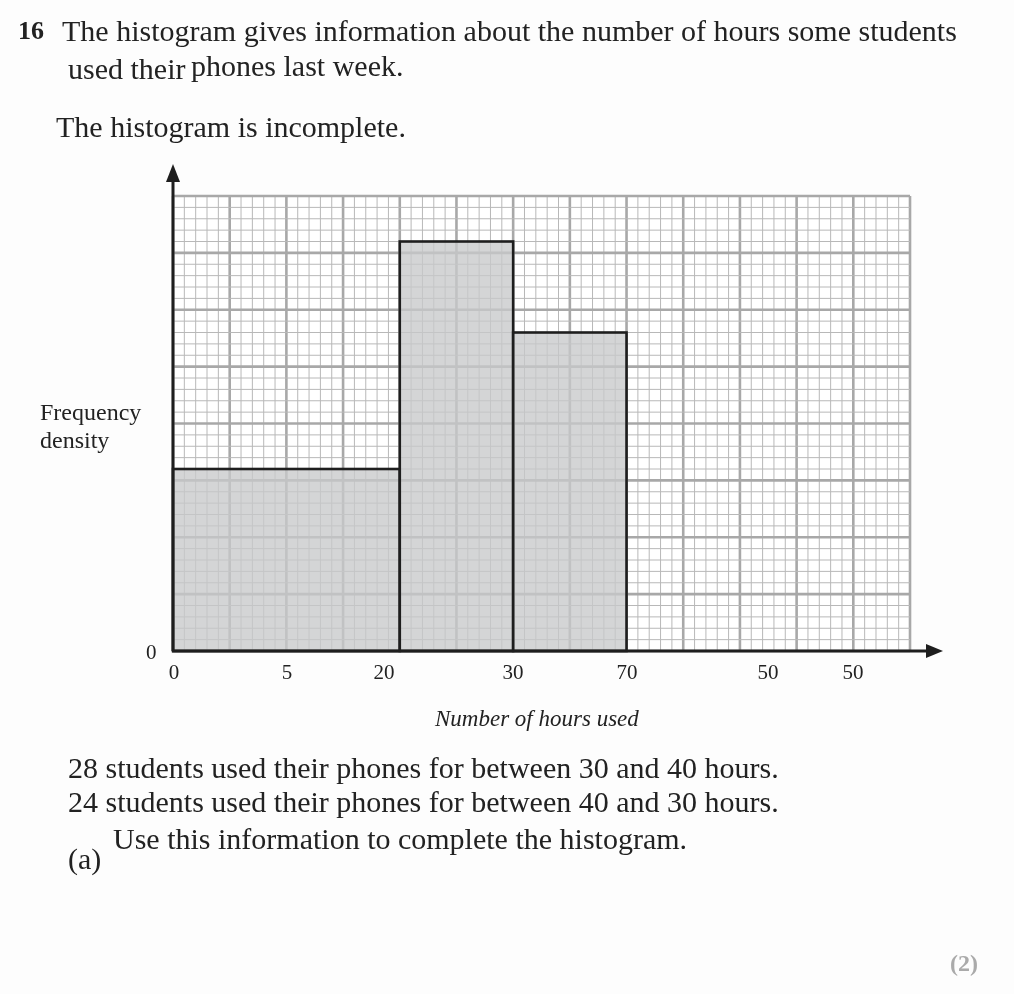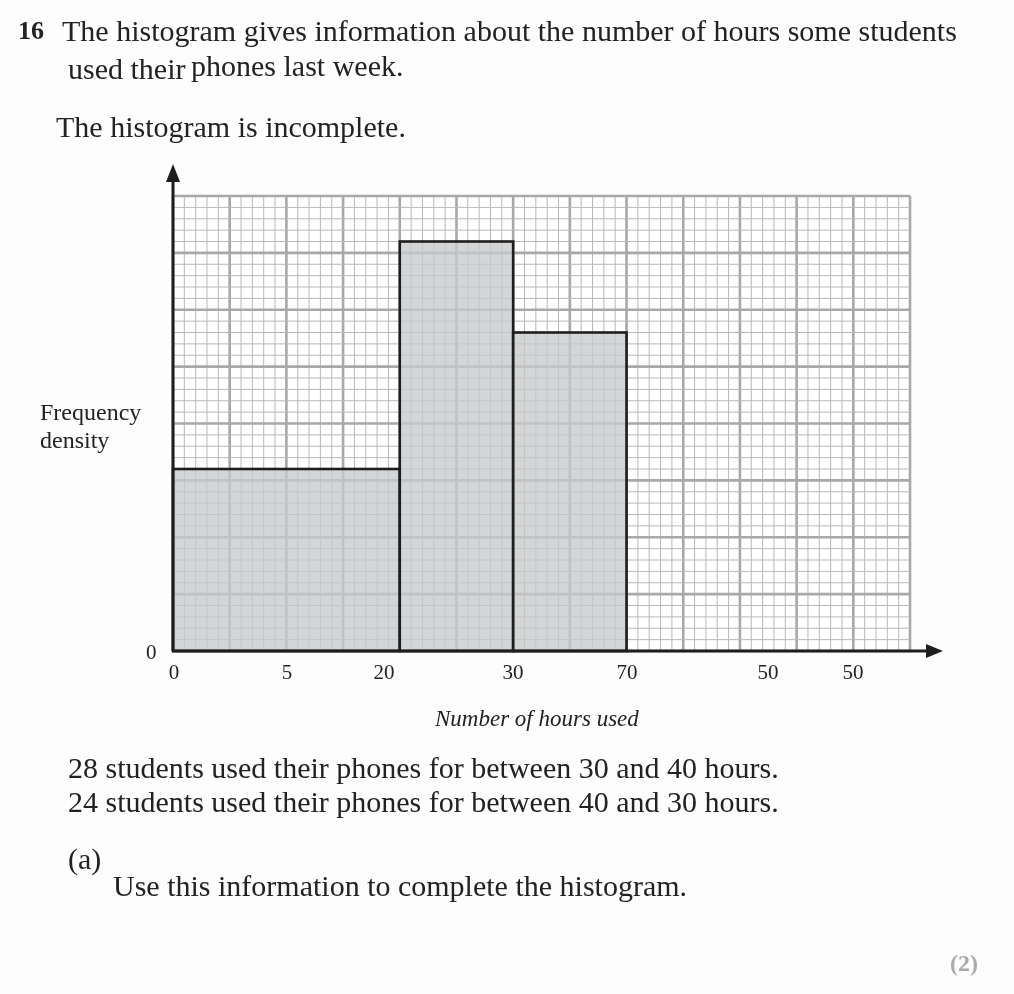--- a/index.html
+++ b/index.html
@@ -156,14 +156,14 @@
 <div class="xtick" style="left:384px">20</div>
 <div class="xtick" style="left:513px">30</div>
 <div class="xtick" style="left:627px">70</div>
 <div class="xtick" style="left:768px">50</div>
 <div class="xtick" style="left:853px">50</div>
 <div class="xlab">Number of hours used</div>
 
 <div class="t" style="left:68px;top:753px;">28 students used their phones for between 30 and 40 hours.</div>
 <div class="t" style="left:68px;top:787px;">24 students used their phones for between 40 and 30 hours.</div>
 <div class="t" style="left:68px;top:844px;">(a)</div>
-<div class="t" style="left:113px;top:871px;">Use this information to complete the histogram.</div>
+<div class="t" style="left:113px;top:824px;">Use this information to complete the histogram.</div>
 <div class="marks">(2)</div>
 
 </body></html>

